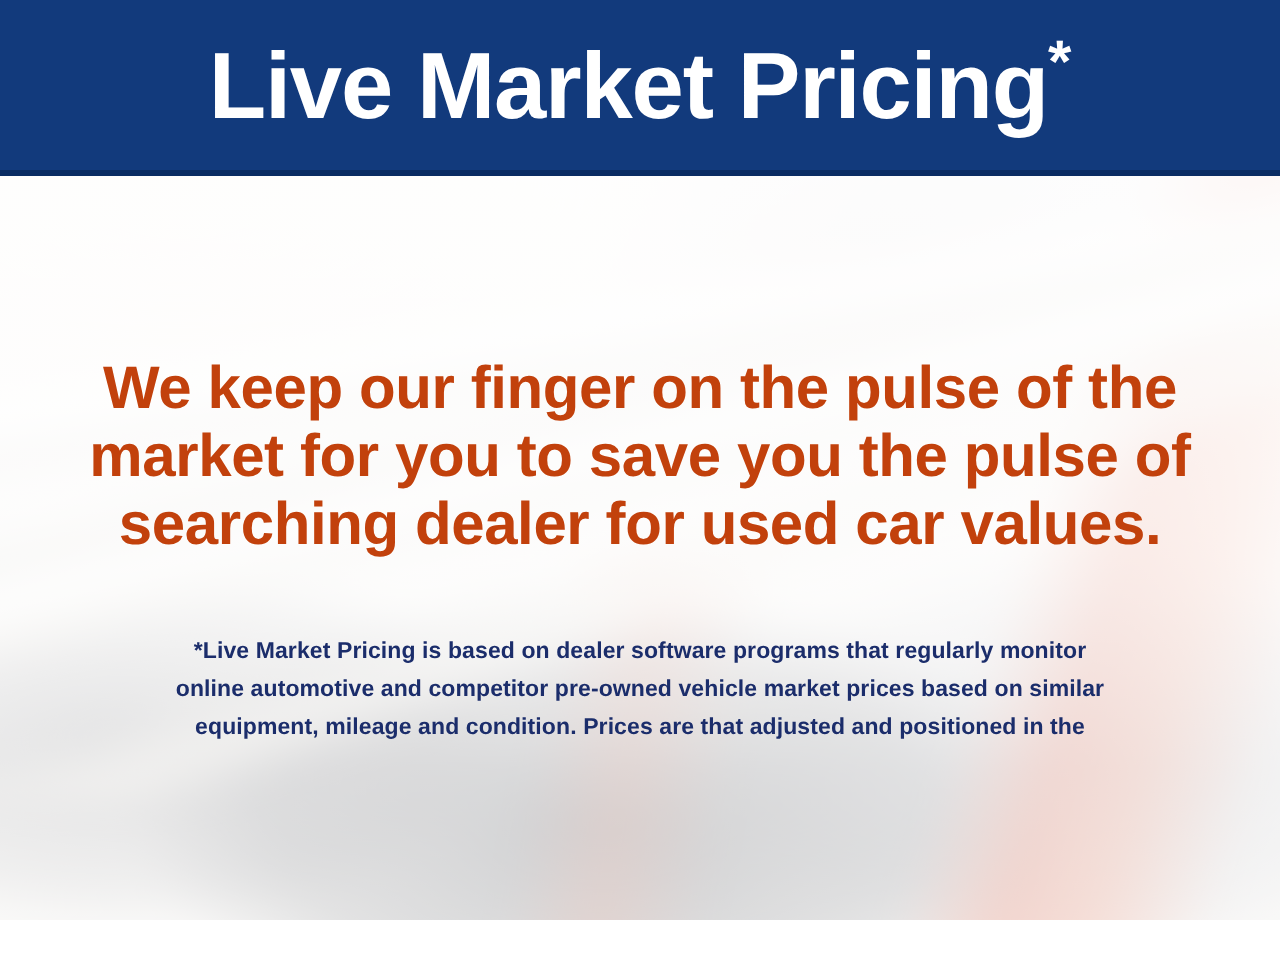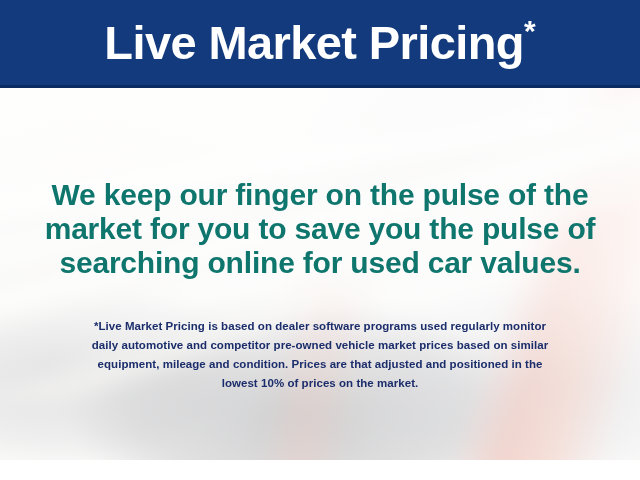--- a/index.html
+++ b/index.html
@@ -132,21 +132,21 @@
   }
 
   
   .headline {
     position: absolute;
     left: 0;
     top: 178px;
     width: 640px;
     z-index: 6;
     text-align: center;
-    color: #0f766e;
+    color: #c2410c;
     font-size: 30px;
     font-weight: bold;
     line-height: 34px;
     letter-spacing: -0.2px;
   }
   .headline .hl-line {
     display: block;
     white-space: nowrap;
   }
 
@@ -184,23 +184,22 @@
   </div>
   <div class="bg-veil"></div>
 
   <div class="header-band">
     <h1 class="header-title"><span>Live Market Pricing</span><span class="star">*</span></h1>
   </div>
 
   <div class="headline">
     <span class="hl-line">We keep our finger on the pulse of the</span>
     <span class="hl-line">market for you to save you the pulse of</span>
-    <span class="hl-line">searching online for used car values.</span>
+    <span class="hl-line">searching dealer for used car values.</span>
   </div>
 
   <div class="fineprint">
-    <span class="fp-line">*Live Market Pricing is based on dealer software programs used regularly monitor</span>
-    <span class="fp-line">daily automotive and competitor pre-owned vehicle market prices based on similar</span>
+    <span class="fp-line">*Live Market Pricing is based on dealer software programs that regularly monitor</span>
+    <span class="fp-line">online automotive and competitor pre-owned vehicle market prices based on similar</span>
     <span class="fp-line">equipment, mileage and condition. Prices are that adjusted and positioned in the</span>
-    <span class="fp-line">lowest 10% of prices on the market.</span>
   </div>
 
 </div>
 
 </body></html>

